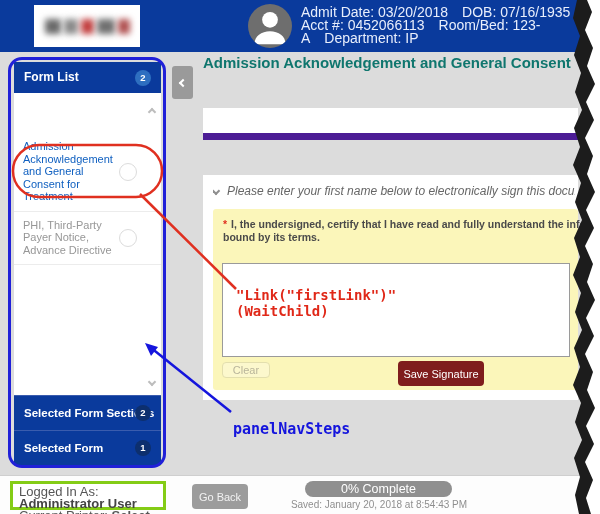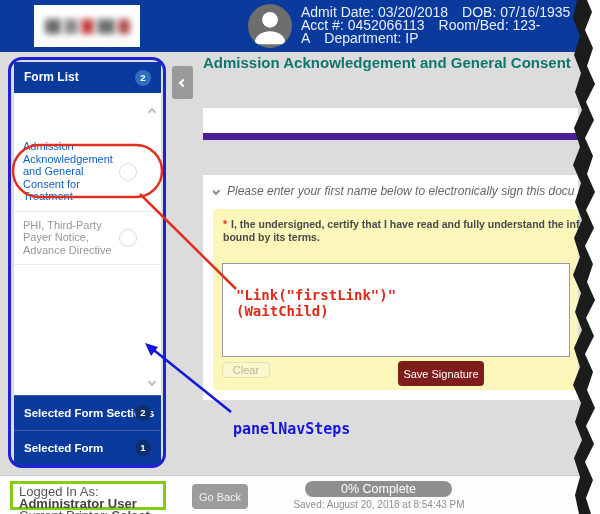--- a/index.html
+++ b/index.html
@@ -168,21 +168,21 @@
     <polygon points="145,343 158,347 151,356" fill="#1515dd"></polygon>
   </svg>
 
   <div class="footer">
     <div class="loginbox">
       <div><span>Logged In As:</span> <b>Administrator User</b></div>
       <div><span>Current Printer:</span> <span class="printer-link">Select Printer...</span></div>
     </div>
     <button class="btn-back">Go Back</button>
     <div class="progress">0% Complete</div>
-    <div class="saved">Saved: August 20, 2018 at 8:54:43 PM</div>
+    <div class="saved">Saved: January 20, 2018 at 8:54:43 PM</div>
   </div>
 
   <svg class="torn" viewBox="0 0 30 514" preserveAspectRatio="none">
     <rect x="13" y="0" width="17" height="514" fill="#ffffff"></rect>
     <polygon fill="#1c1c1c" points="7,0 3,18 10,36 4,55 11,73 5,92 12,110 4,128 10,147 3,165 11,183 5,202 12,220 4,238 10,257 3,275 11,293 5,312 12,330 4,348 10,367 3,385 11,403 5,422 12,440 4,458 10,477 5,495 9,514 21,514 16,498 23,480 15,462 24,444 16,426 25,408 17,390 23,372 15,354 24,336 16,318 25,300 17,282 23,264 15,246 24,228 16,210 25,192 17,174 23,156 15,138 24,120 16,102 25,84 17,66 23,48 15,30 22,12 17,0"></polygon>
   </svg>
 
 </div>
 
 </body></html>

